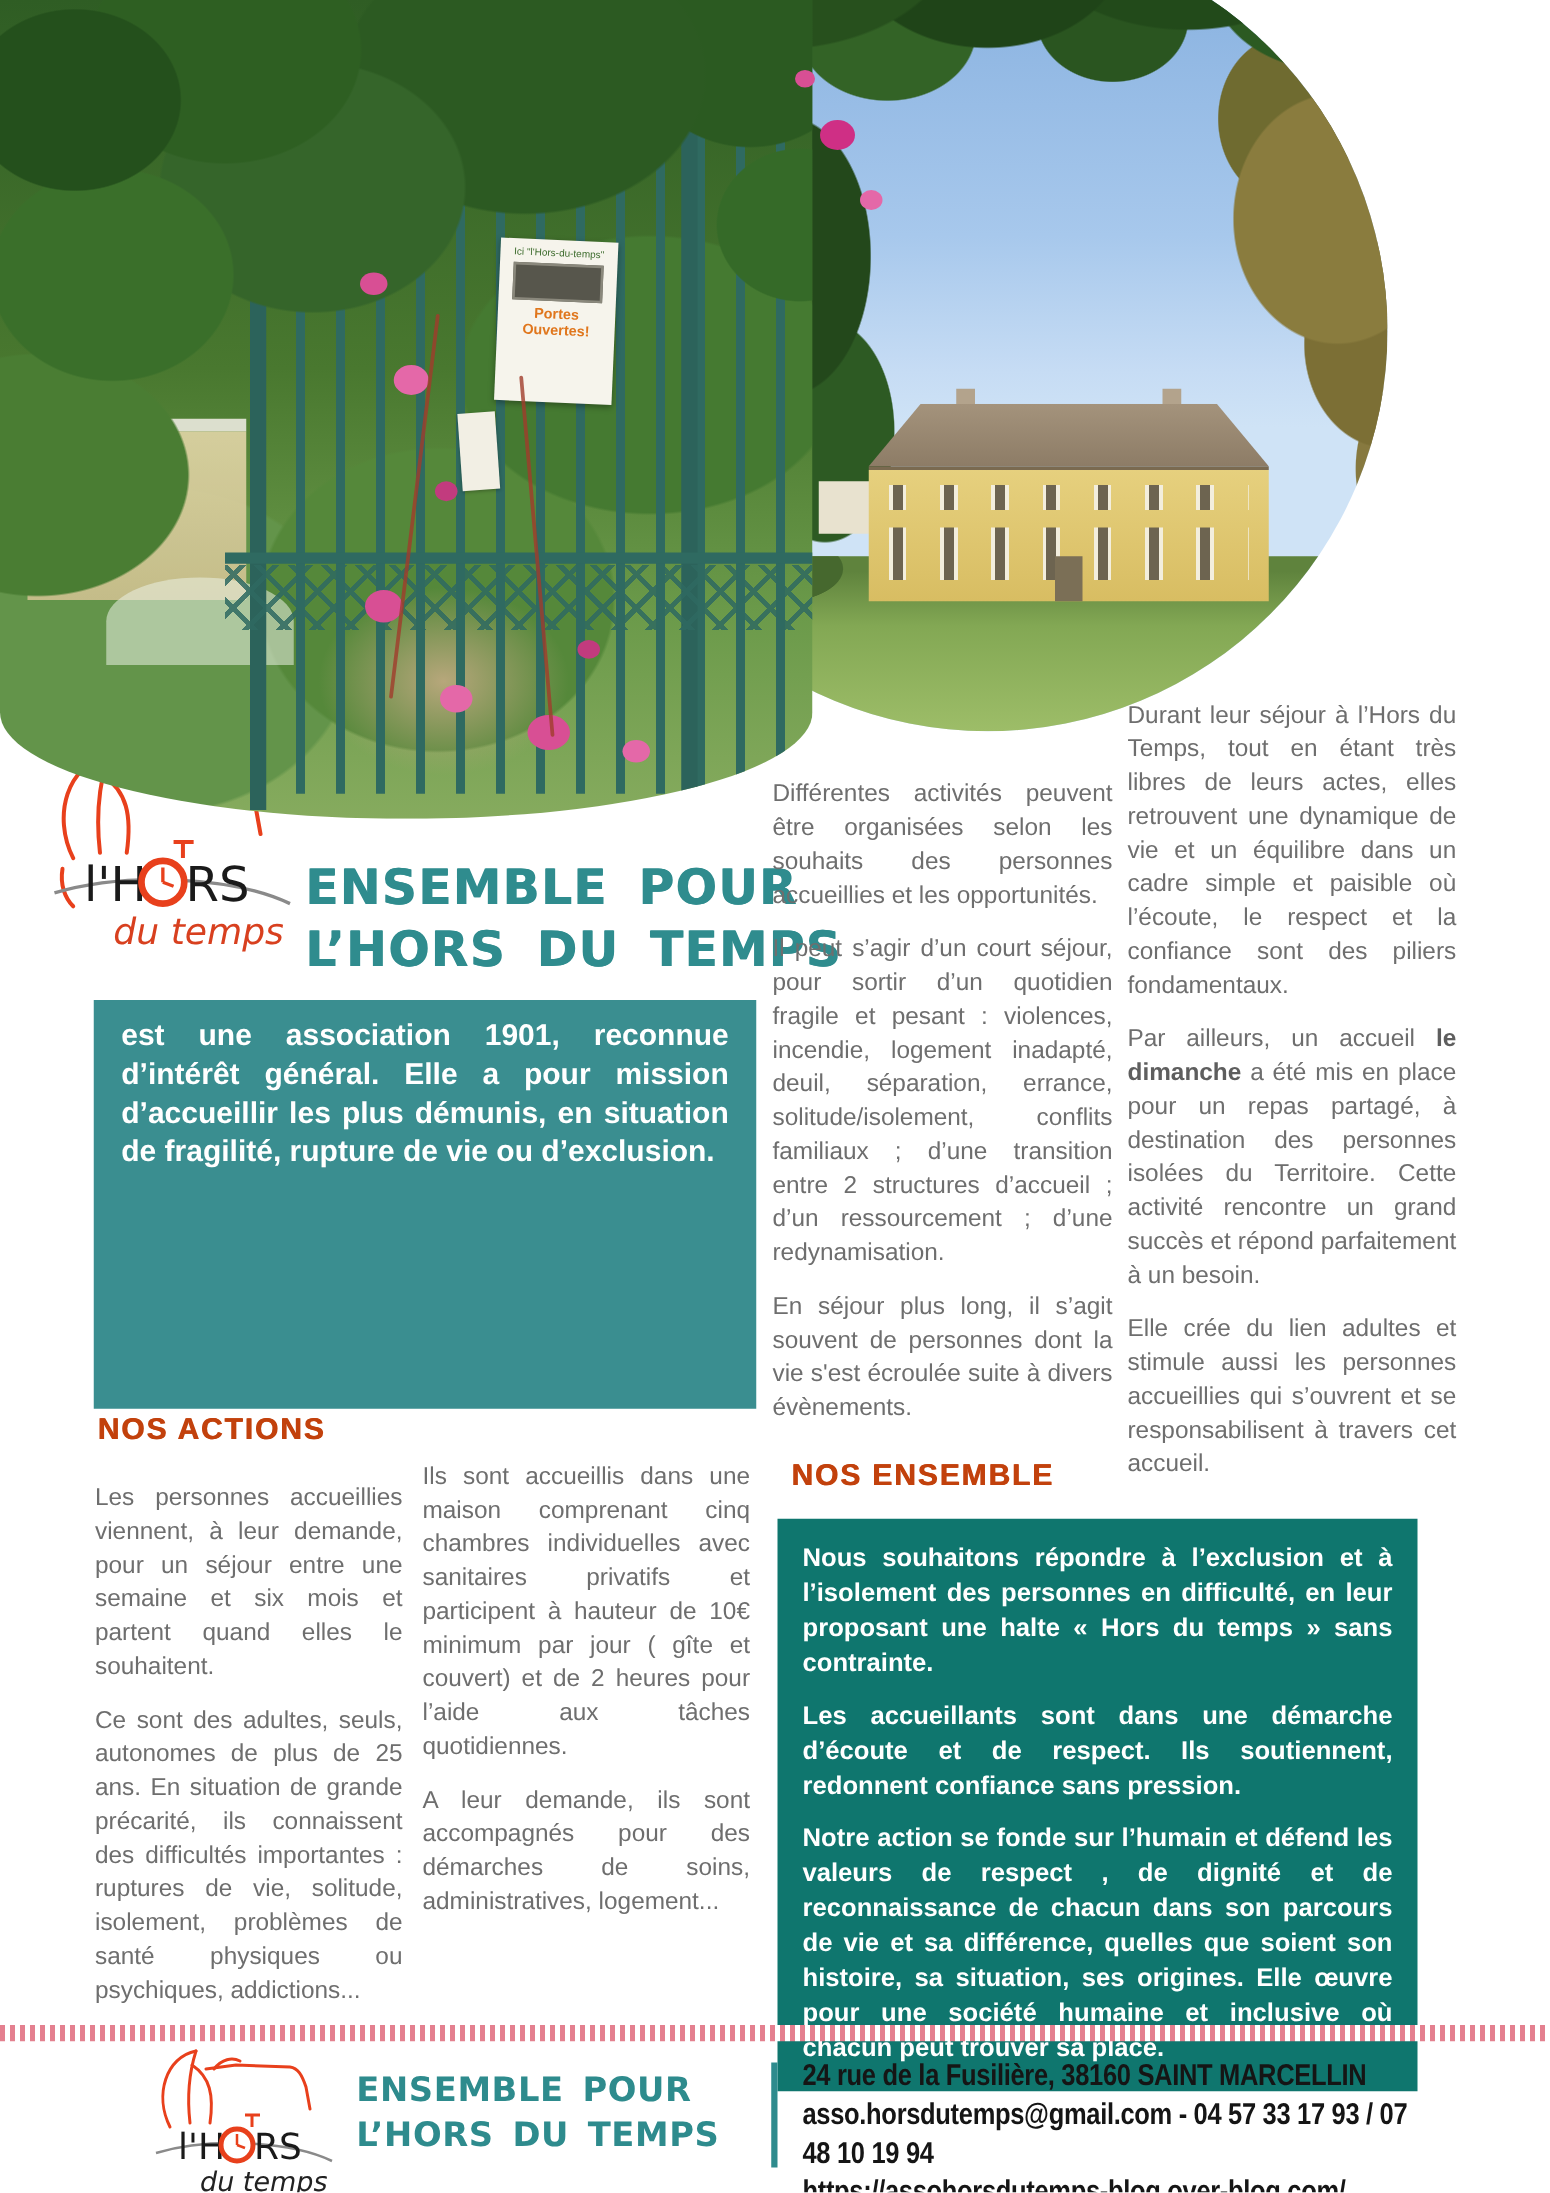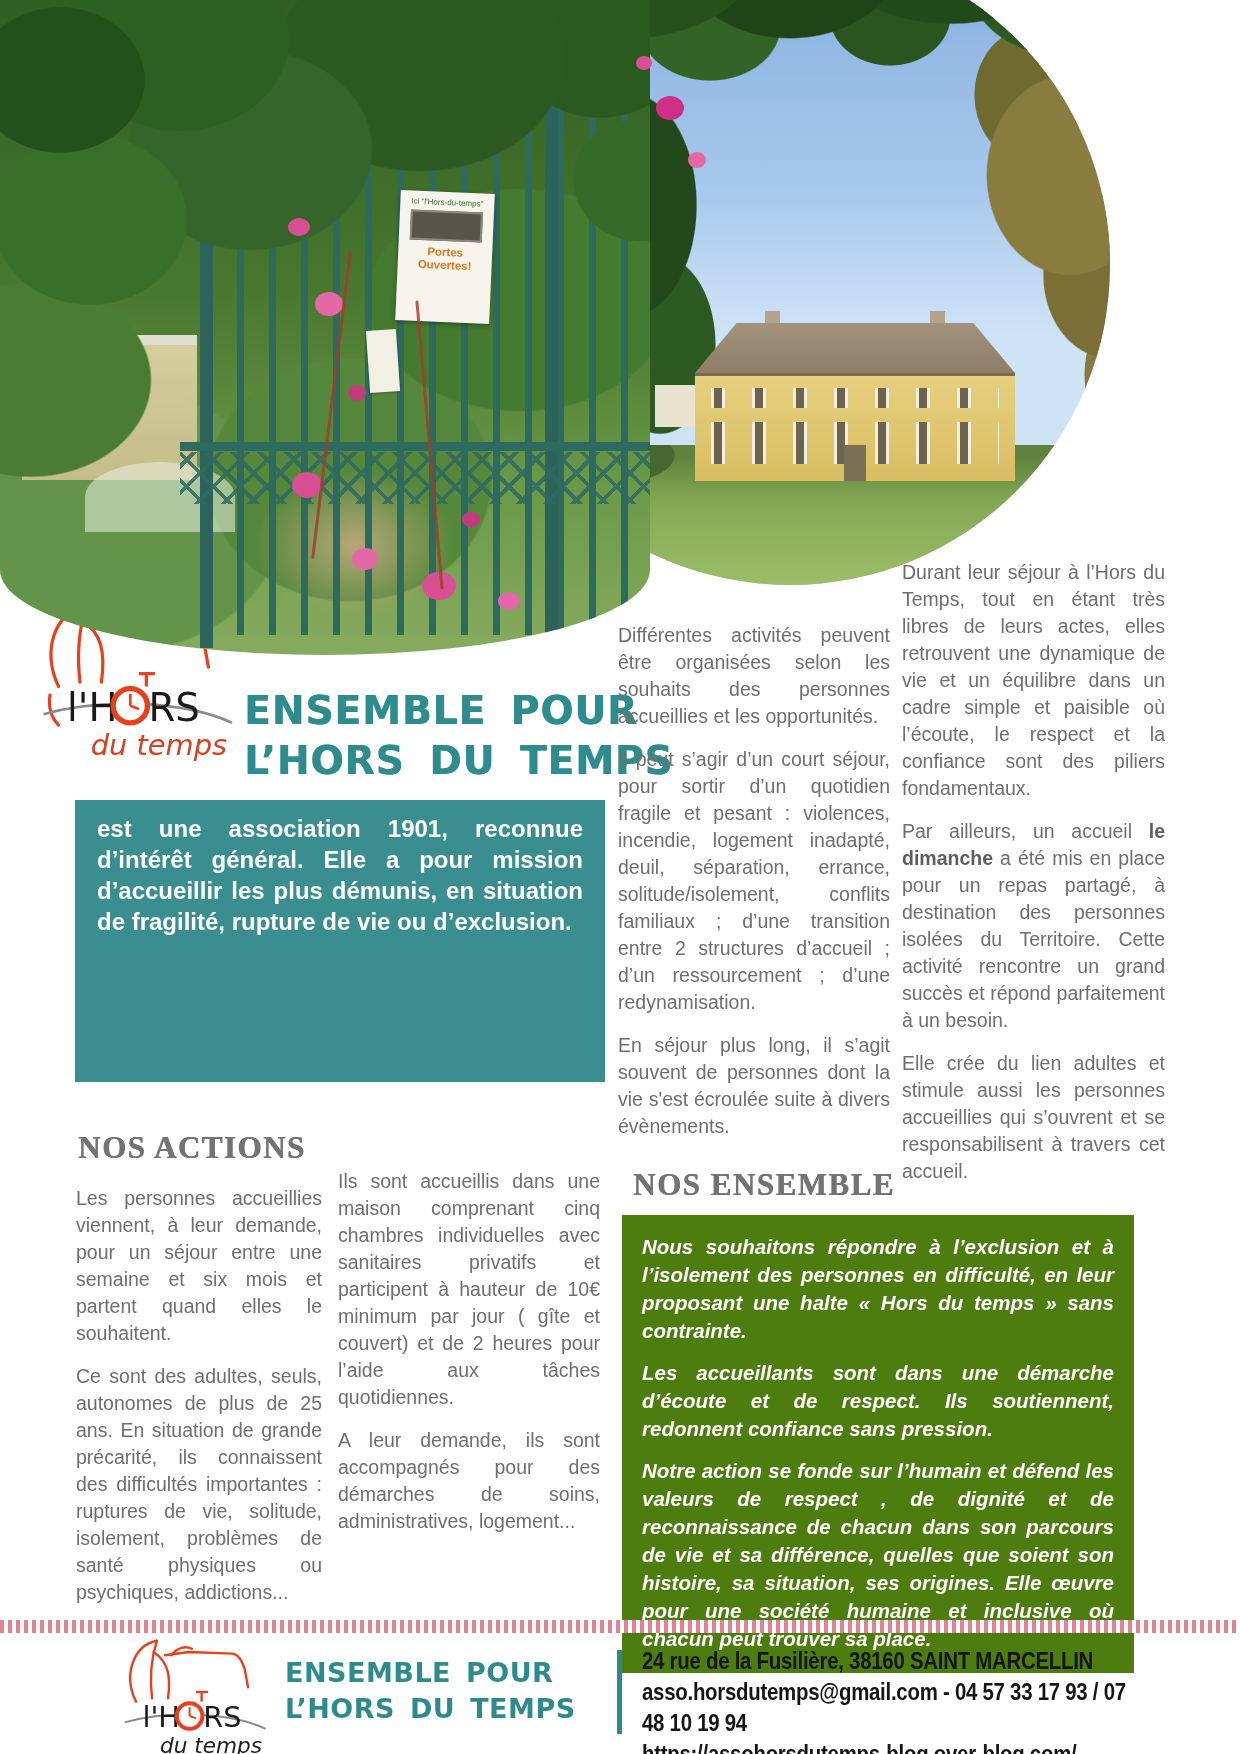--- a/index.html
+++ b/index.html
@@ -93,32 +93,32 @@
   .logo text{font-family:"DejaVu Sans",sans-serif;fill:#1a1a1a;}
   .logo .t1{font-size:36px;}
   .logo .t2{font-size:27px;font-style:italic;}
   .logo-top .logo-du{fill:#d8401f;}
   .logo-footer .logo-du{fill:#222;}
 
   
   .title{position:absolute;left:244px;top:686px;color:#2f8c8e;font-weight:800;
     font-family:"DejaVu Sans",sans-serif;font-size:39px;line-height:50px;letter-spacing:1px;
     word-spacing:10px;text-shadow:.6px 0 currentColor;}
-  .h-pink{position:absolute;margin:0;color:#737373;font-family:Liberation Serif, serif;
-    font-weight:800;font-size:31px;letter-spacing:1.5px;text-shadow:.6px 0 currentColor;}
+  .h-pink{position:absolute;margin:0;color:#c2410c;font-family:Liberation Sans, sans-serif;
+    font-weight:800;font-size:24px;letter-spacing:1.5px;text-shadow:.6px 0 currentColor;}
   .h-actions{left:78px;top:1130px;}
   .h-values{left:633px;top:1167px;}
 
   
-  .intro-box{position:absolute;left:75px;top:800px;width:530px;height:282px;background:#3a8e90;
+  .intro-box{position:absolute;left:75px;top:800px;width:530px;height:327px;background:#3a8e90;
     box-sizing:border-box;padding:13px 22px;}
   .intro-bold{margin:0;color:#fff;font-weight:bold;font-size:24px;line-height:31px;text-align:justify;}
   .intro-reg{margin:0;color:#eefaf9;font-size:23px;line-height:31px;text-align:justify;}
-  .values-box{position:absolute;left:622px;top:1215px;width:512px;background:#4d7c0f;
-    box-sizing:border-box;padding:18px 20px 6px 20px;font-style:italic;}
+  .values-box{position:absolute;left:622px;top:1215px;width:512px;background:#0f766e;
+    box-sizing:border-box;padding:18px 20px 6px 20px;}
   .values-box p{margin:0 0 14px;color:#fff;font-weight:bold;font-size:20.5px;line-height:28px;text-align:justify;}
 
   
   .col{position:absolute;}
   .col p{margin:0 0 16px;color:#6e6e6e;font-size:19.5px;line-height:27px;text-align:justify;}
   .col1{left:76px;top:1185px;width:246px;}
   .col2{left:338px;top:1168px;width:262px;}
   .col3{left:618px;top:622px;width:272px;}
   .col4{left:902px;top:559px;width:263px;}
   .col b{color:#5e5e5e;}

